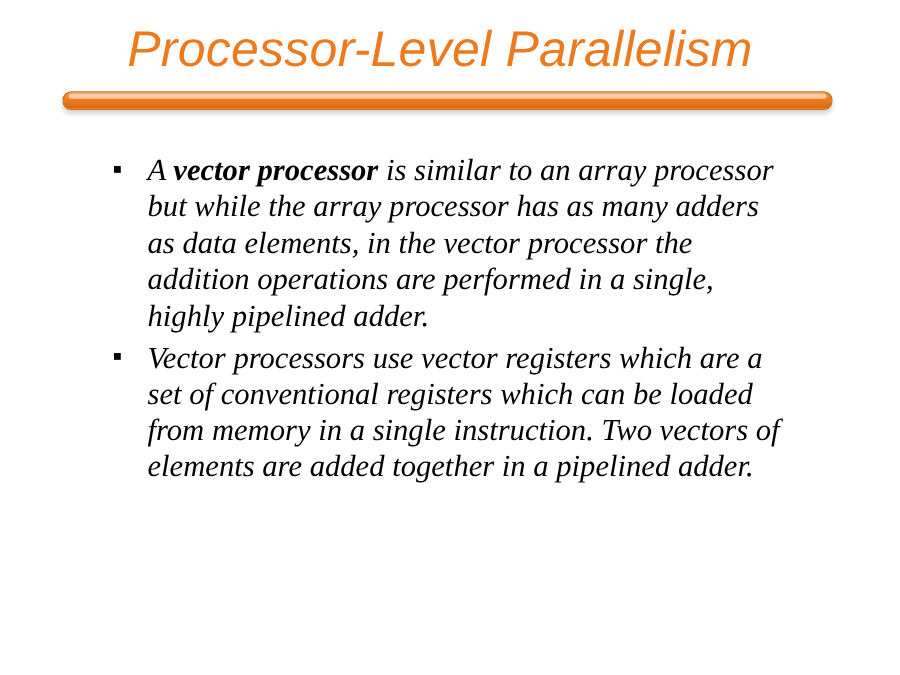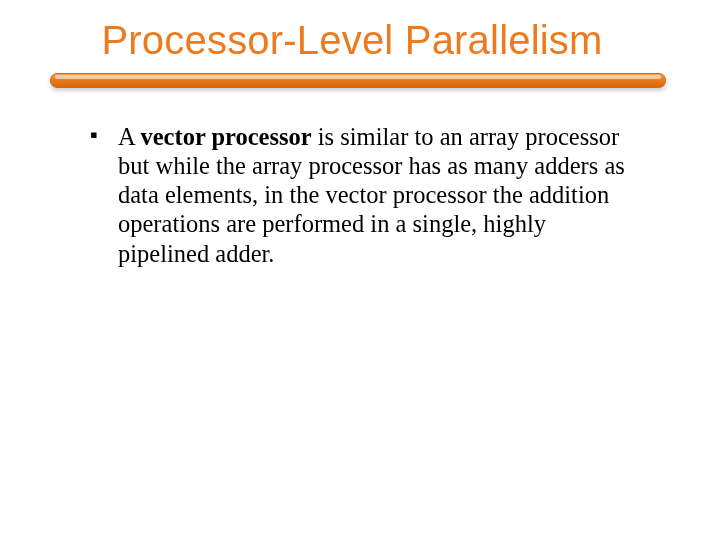--- a/index.html
+++ b/index.html
@@ -10,20 +10,21 @@
     background: #ffffff;
     font-family: "Times New Roman", Times, serif;
     overflow: hidden;
   }
   .slide {
     width: 720px;
     height: 471px;
     position: relative;
     box-sizing: border-box;
     padding: 18px 66px 30px 50px;
+    font-style: italic;
   }
   .title {
     font-family: Arial, Helvetica, sans-serif;
     font-size: 40px;
     color: #ec7b1f;
     text-align: center;
     margin: 0 0 10px 0;
     font-weight: 400;
     letter-spacing: 0.2px;
   }
@@ -83,15 +84,18 @@
 <div class="slide">
   <h1 class="title">Processor-Level Parallelism</h1>
   <div class="divider">
     <div class="bar"></div>
   </div>
   <div class="body">
     <ul class="bullets">
       <li>
         <span>A </span><span class="b">vector processor</span><span> is similar to an array processor but while the array processor has as many adders as data elements, in the vector processor the addition operations are performed in a single, highly pipelined adder.</span>
       </li>
+      <li>
+        <span></span><span class="b"></span><span>Vector processors use vector registers which are a set of conventional registers which can be loaded from memory in a single instruction. Two vectors of elements are added together in a pipelined adder.</span>
+      </li>
     </ul>
   </div>
 </div>
 
 </body></html>

